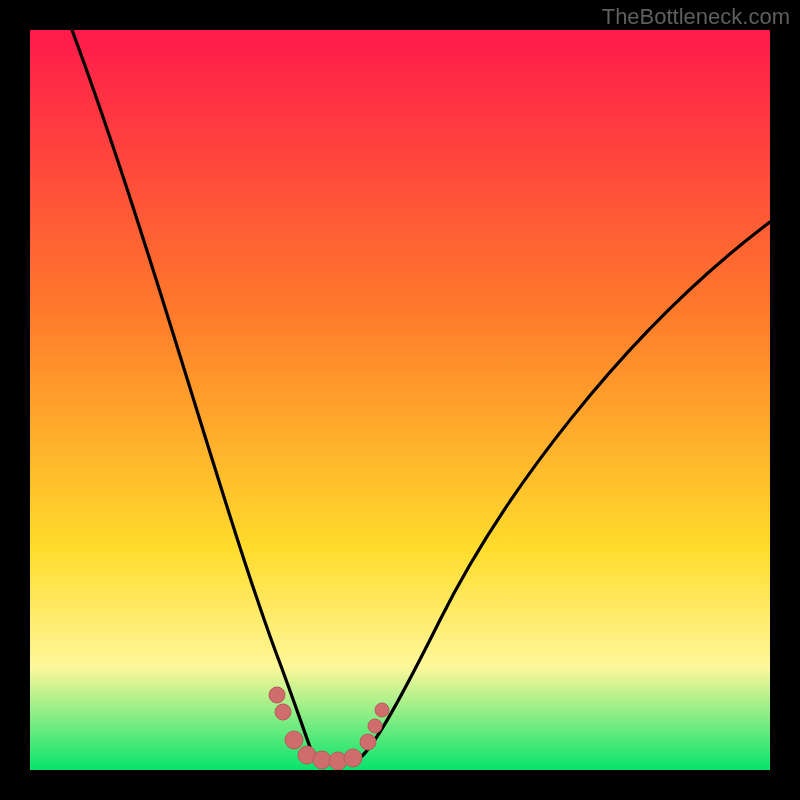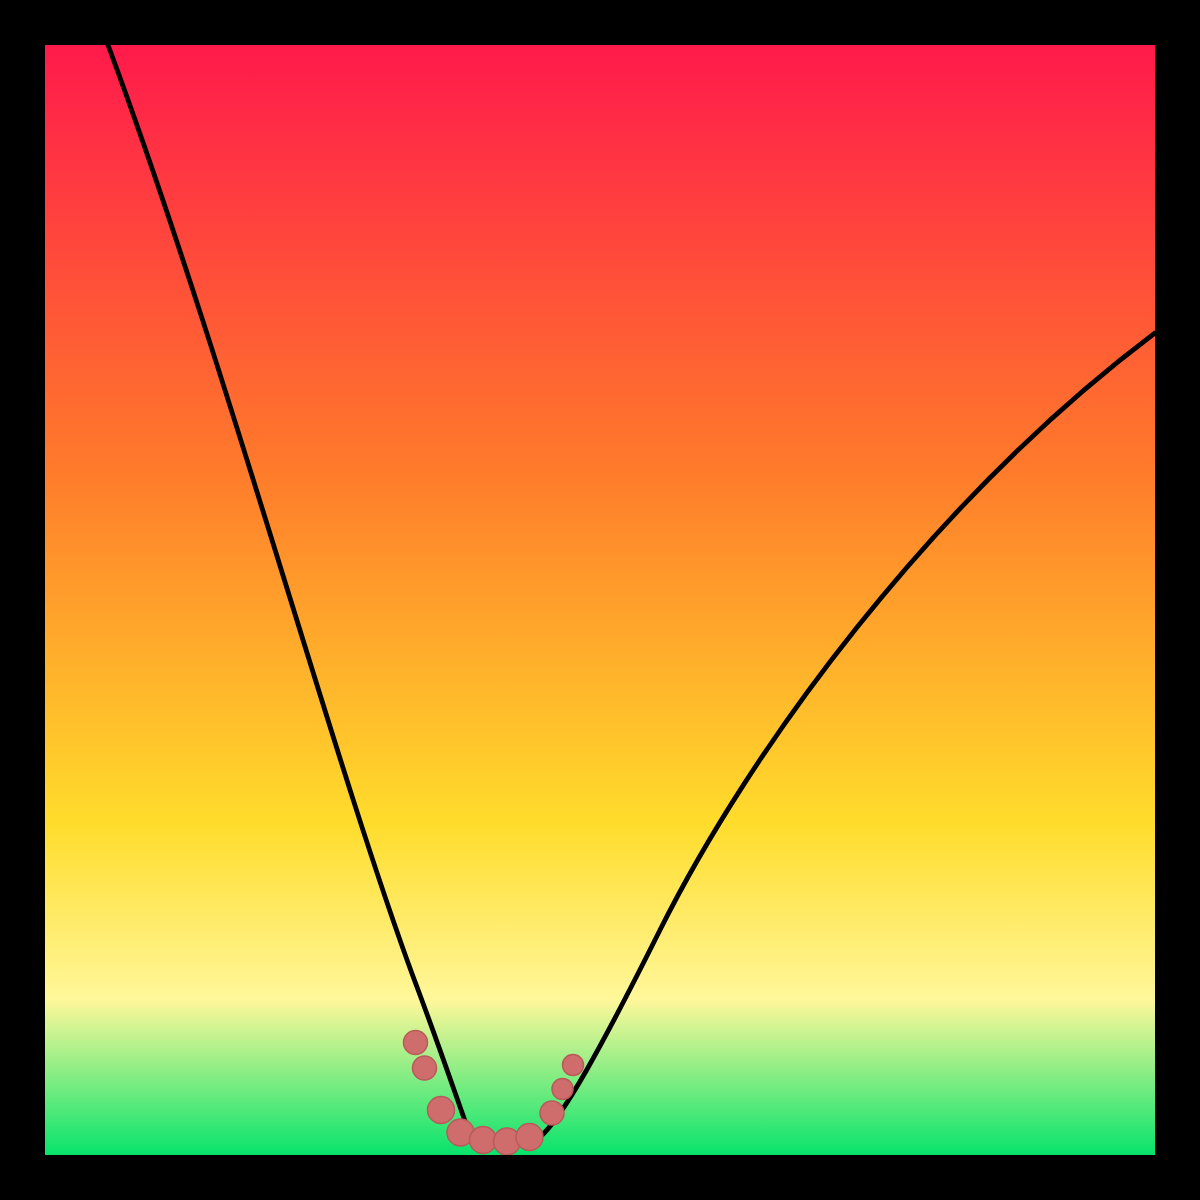--- a/index.html
+++ b/index.html
@@ -39,20 +39,21 @@
     display: block;
     width: 740px;
     height: 740px;
   }
 </style>
 </head>
 <body>
 
 <div class="frame">
 
+  <div class="watermark">TheBottleneck.com</div>
 
   <div class="plot-area">
     <svg viewBox="0 0 740 740">
       <defs>
         <linearGradient id="bg-grad" x1="0" y1="0" x2="0" y2="1">
           <stop offset="0%" stop-color="#ff1a4b"></stop>
           <stop offset="38%" stop-color="#ff7a2b"></stop>
           <stop offset="70%" stop-color="#ffdc2b"></stop>
           <stop offset="86%" stop-color="#fff79a"></stop>
           <stop offset="100%" stop-color="#07e36c"></stop>

